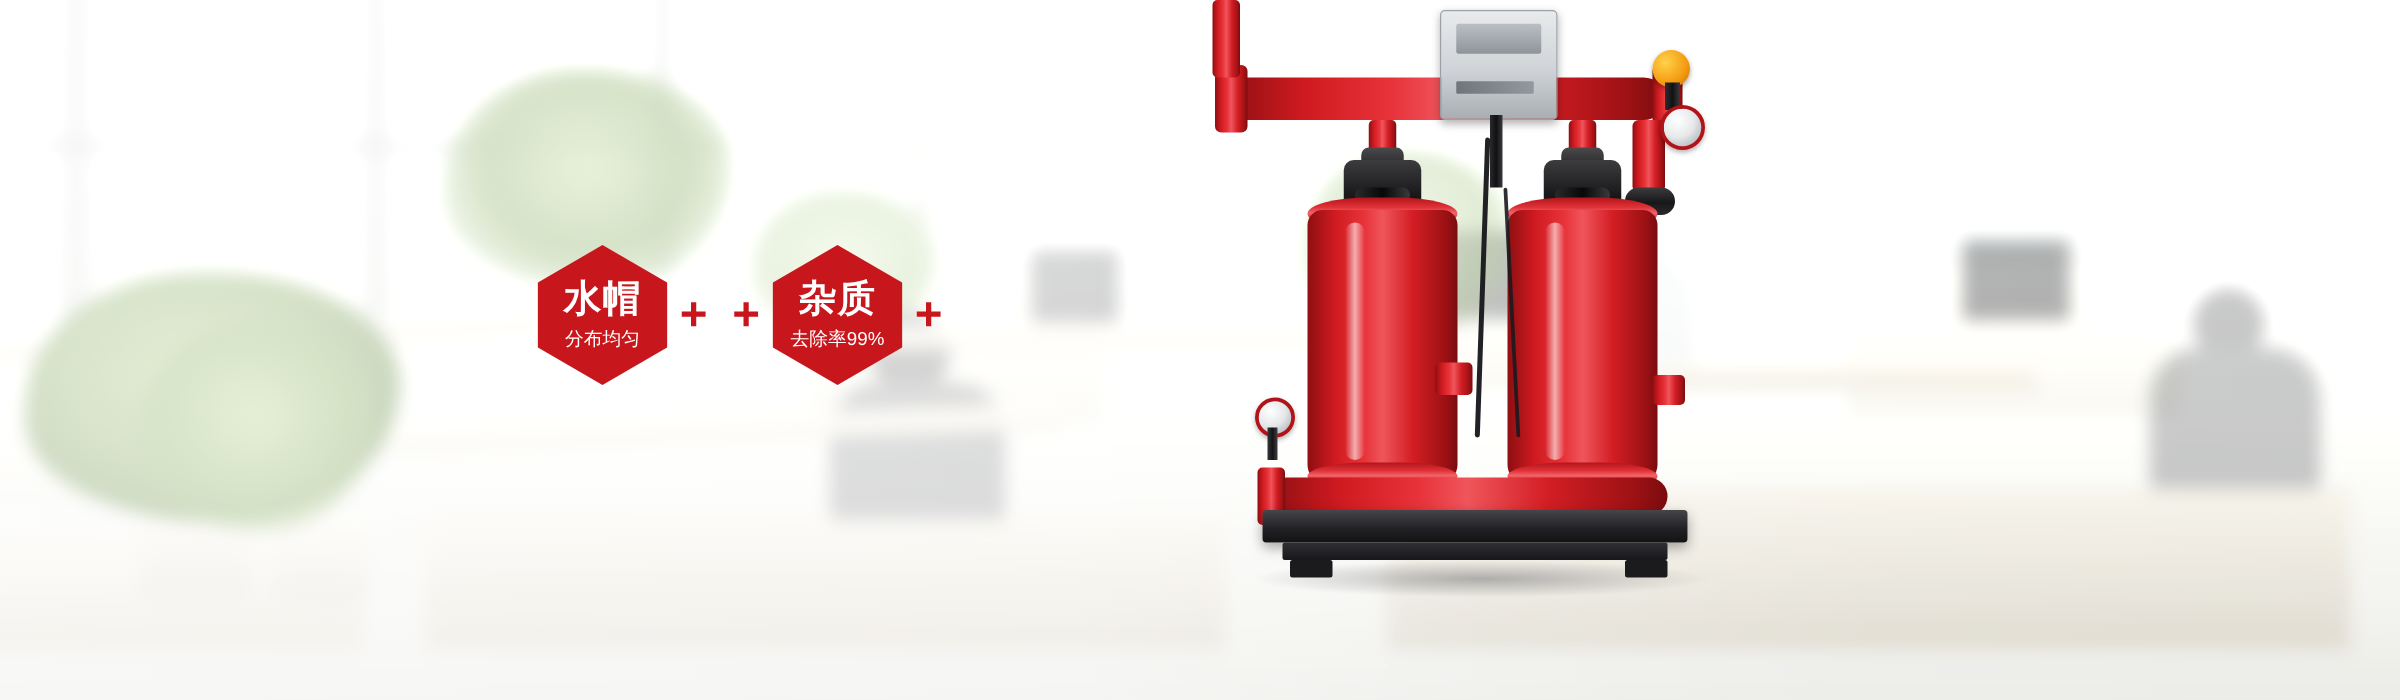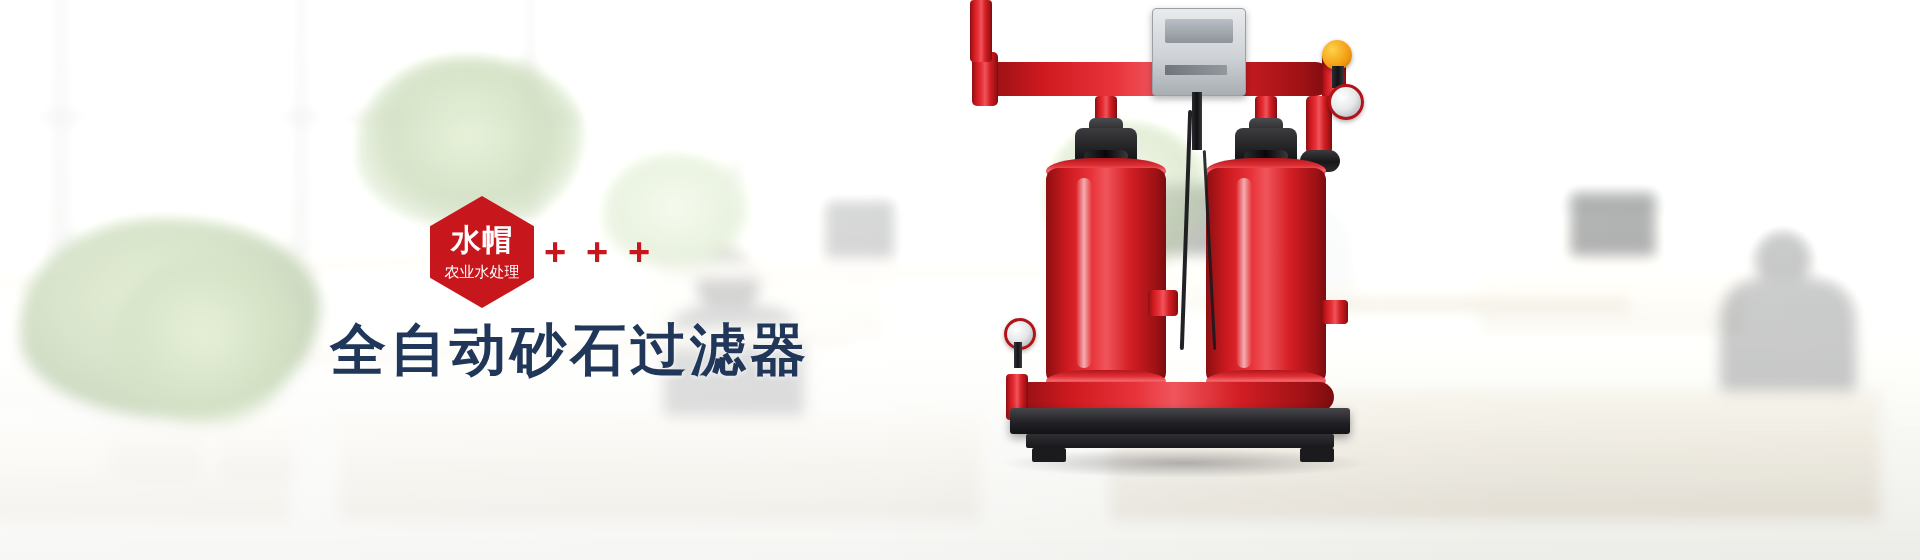--- a/index.html
+++ b/index.html
@@ -329,30 +329,33 @@
   </div>
 
   <div class="content">
 
 
 
     <div class="badges">
 
       <div class="badge">
         <span class="bt">水帽</span>
-        <span class="bs">农业水处理</span>
+        <span class="bs">分布均匀</span>
       </div>
 
       <div class="plus">+</div>
 
 
       <div class="plus">+</div>
 
+      <div class="badge">
+        <span class="bt">杂质</span>
+        <span class="bs">去除率99%</span>
+      </div>
 
       <div class="plus">+</div>
 
 
     </div>
 
-    <div class="tagline">全自动砂石过滤器</div>
   </div>
 
 </div>
 
 </body></html>

